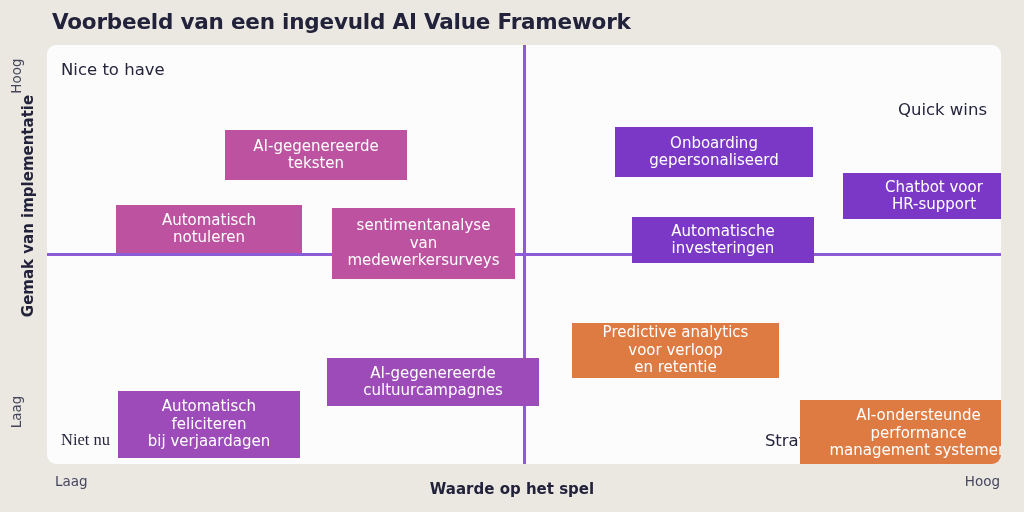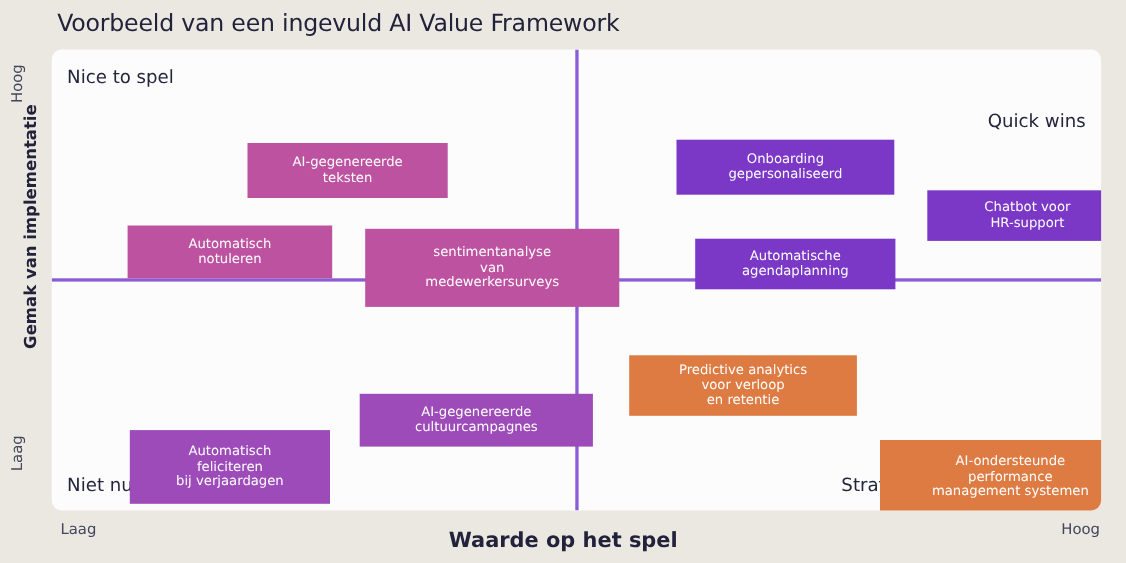--- a/index.html
+++ b/index.html
@@ -14,21 +14,21 @@
     overflow: hidden;
     position: relative;
   }
 
   
   #chart-title {
     position: absolute;
     left: 52px;
     top: 9px;
     font-size: 21.5px;
-    font-weight: normal;
+    font-weight: bold;
     color: #22223b;
     letter-spacing: -0.2px;
     white-space: nowrap;
   }
 
   
   #plot-area {
     position: absolute;
     left: 47px;
     top: 45px;
@@ -60,33 +60,33 @@
 
   
   .quad-label {
     position: absolute;
     font-size: 16.5px;
     color: #25253d;
     white-space: nowrap;
   }
   #quad-label-tl { left: 14px;  top: 15px; }
   #quad-label-tr { right: 14px; top: 15px; margin-top: 40px; }
-  #quad-label-bl { left: 14px;  bottom: 14px; }
+  #quad-label-bl { left: 14px;  bottom: 14px; font-family: Liberation Serif, serif; }
   #quad-label-br { right: 14px; bottom: 14px; }
 
   
   .item-box {
     position: absolute;
     box-sizing: border-box;
     display: flex;
     align-items: center;
     justify-content: center;
     text-align: center;
     color: #ffffff;
-    font-size: 12px;
+    font-size: 15px;
     line-height: 1.16;
     padding: 23px 9px;
     white-space: pre-line;
   }
 
   
   #y-axis-title {
     position: absolute;
     left: -112px;
     top: 197px;
@@ -118,21 +118,21 @@
     font-size: 13.5px;
     color: #45455c;
   }
 
   #x-axis-title {
     position: absolute;
     left: 0;
     top: 480px;
     width: 1024px;
     text-align: center;
-    font-size: 19px;
+    font-size: 15px;
     font-weight: bold;
     color: #22223b;
   }
   #x-tick-low {
     position: absolute;
     left: 55px;
     top: 473px;
     font-size: 13.5px;
     color: #45455c;
   }
@@ -146,39 +146,39 @@
 </style>
 </head>
 <body>
 
 <div id="chart-title">Voorbeeld van een ingevuld AI Value Framework</div>
 
 <div id="plot-area">
   <div class="divider-v"></div>
   <div class="divider-h"></div>
 
-  <div class="quad-label" id="quad-label-tl">Nice to spel</div>
+  <div class="quad-label" id="quad-label-tl">Nice to have</div>
   <div class="quad-label" id="quad-label-tr">Quick wins</div>
   <div class="quad-label" id="quad-label-bl">Niet nu</div>
   <div class="quad-label" id="quad-label-br">Strategische investeringen</div>
 
   <div id="items-layer">
       <div class="item-box" style="left: 178px; top: 85px; width: 182px; height: 50px; background: rgb(188, 82, 160);">AI-gegenereerde
 teksten</div>
       <div class="item-box" style="left: 69px; top: 160px; width: 186px; height: 48px; background: rgb(188, 82, 160);">Automatisch
 notuleren</div>
-      <div class="item-box" style="left: 285px; top: 163px; width: 231px; height: 71px; background: rgb(188, 82, 160);">sentimentanalyse
+      <div class="item-box" style="left: 285px; top: 163px; width: 183px; height: 71px; background: rgb(188, 82, 160);">sentimentanalyse
 van
 medewerkersurveys</div>
       <div class="item-box" style="left: 568px; top: 82px; width: 198px; height: 50px; background: rgb(123, 56, 198);">Onboarding
 gepersonaliseerd</div>
       <div class="item-box" style="left: 796px; top: 128px; width: 182px; height: 46px; background: rgb(123, 56, 198);">Chatbot voor
 HR-support</div>
       <div class="item-box" style="left: 585px; top: 172px; width: 182px; height: 46px; background: rgb(123, 56, 198);">Automatische
-agendaplanning</div>
+investeringen</div>
       <div class="item-box" style="left: 71px; top: 346px; width: 182px; height: 67px; background: rgb(156, 75, 184);">Automatisch
 feliciteren
 bij verjaardagen</div>
       <div class="item-box" style="left: 280px; top: 313px; width: 212px; height: 48px; background: rgb(156, 75, 184);">AI-gegenereerde
 cultuurcampagnes</div>
       <div class="item-box" style="left: 525px; top: 278px; width: 207px; height: 55px; background: rgb(221, 123, 66);">Predictive analytics
 voor verloop
 en retentie</div>
       <div class="item-box" style="left: 753px; top: 355px; width: 237px; height: 67px; background: rgb(221, 123, 66);">AI-ondersteunde
 performance

